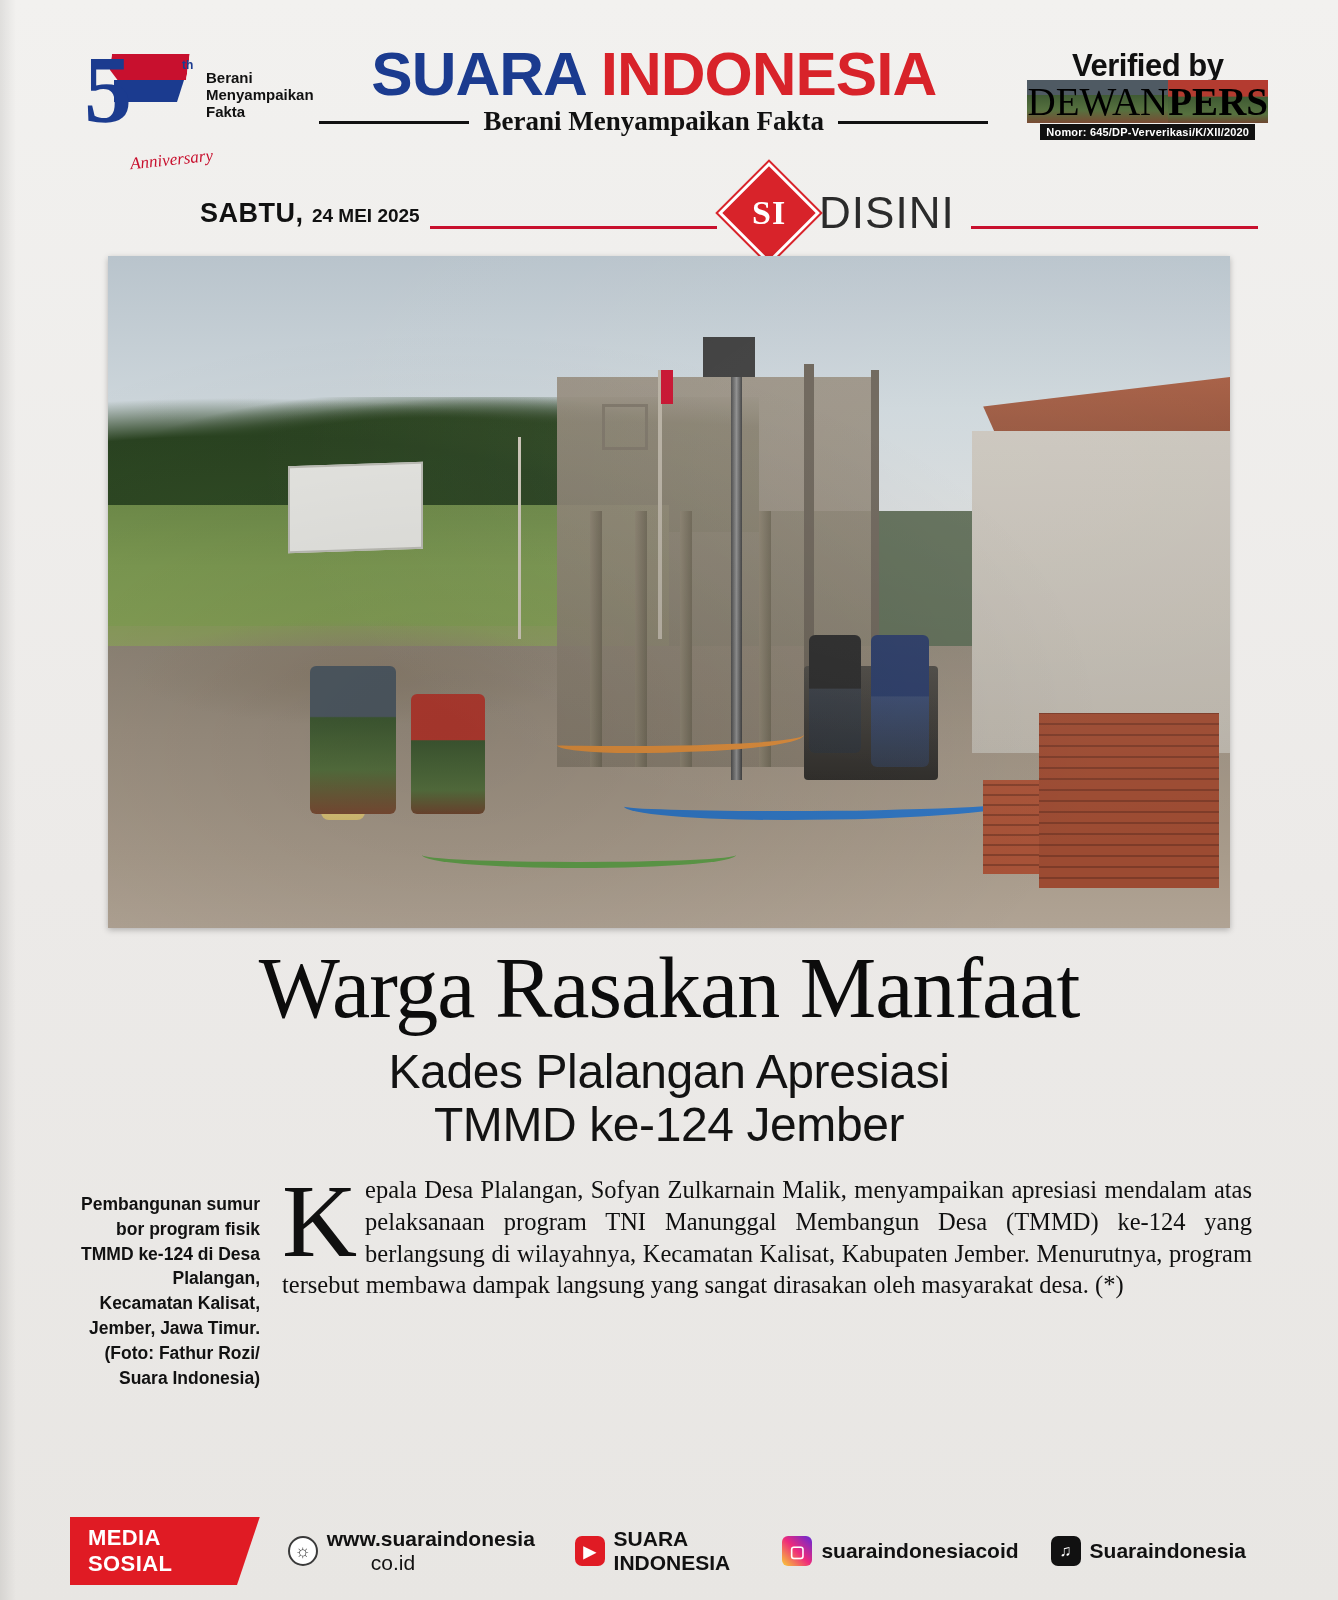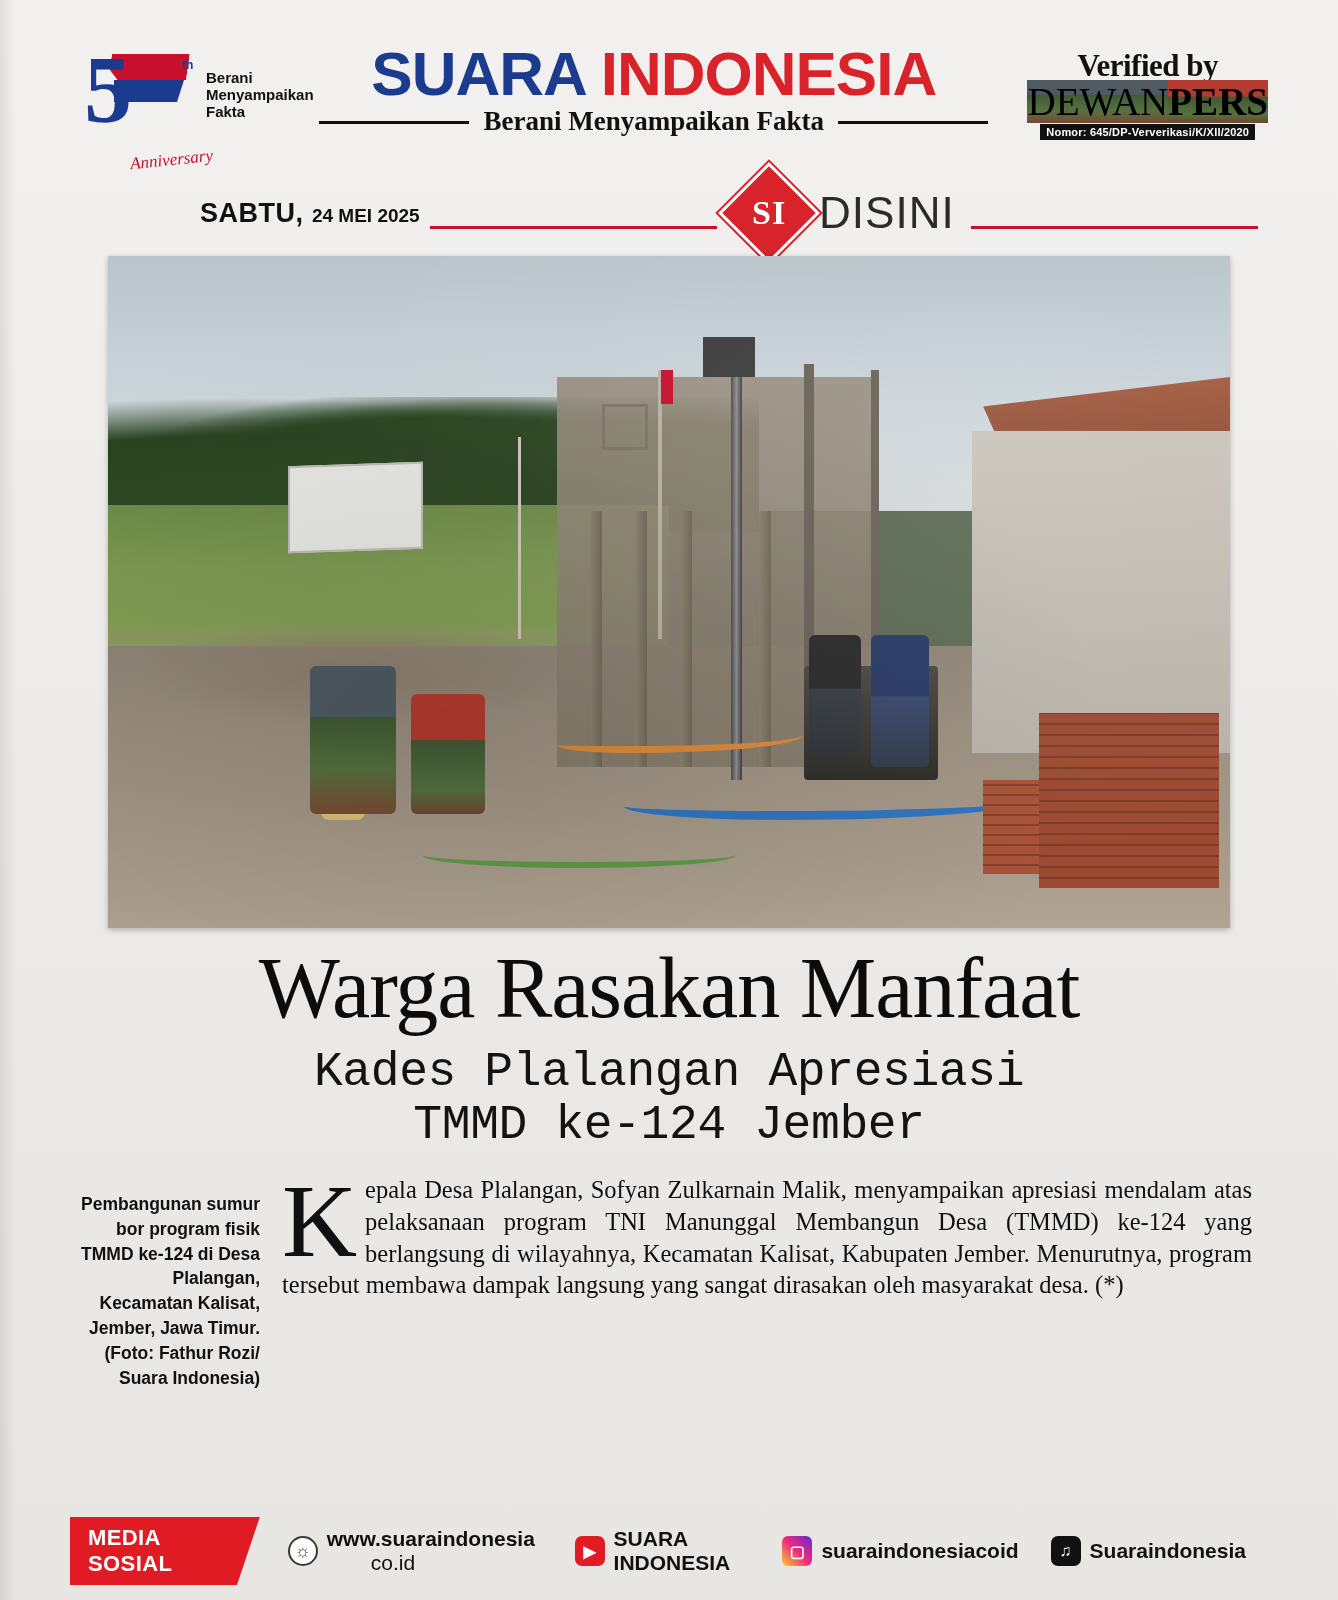--- a/index.html
+++ b/index.html
@@ -107,21 +107,21 @@
   }
   .brand-sub::before { right: 100%; margin-right: 6px; }
   .brand-sub::after  { left: 100%; margin-left: 6px; }
 
   .verified {
     flex: 0 0 220px;
     text-align: center;
     padding-top: 38px;
   }
   .verified-top {
-    font-family: Liberation Serif, serif;
+    font-family: Liberation Sans, sans-serif;
     font-weight: 700;
     font-size: 31px;
     color: #111;
     letter-spacing: -0.5px;
   }
   .verified-mid {
     font-family: "Liberation Serif", serif;
     font-size: 39px;
     line-height: 1;
     margin-top: -2px;
@@ -351,21 +351,21 @@
     text-align: center;
     font-family: "Liberation Serif", serif;
     font-size: 86px;
     line-height: 0.98;
     letter-spacing: -1px;
     color: #0c0c0c;
   }
   .subhead {
     margin: 16px auto 0 auto;
     text-align: center;
-    font-family: Liberation Mono, monospace;
+    font-family: Liberation Sans, sans-serif;
     font-size: 48px;
     line-height: 1.1;
     color: #131313;
     max-width: 760px;
     letter-spacing: -0.4px;
   }
 
   
   .cols {
     display: flex;

